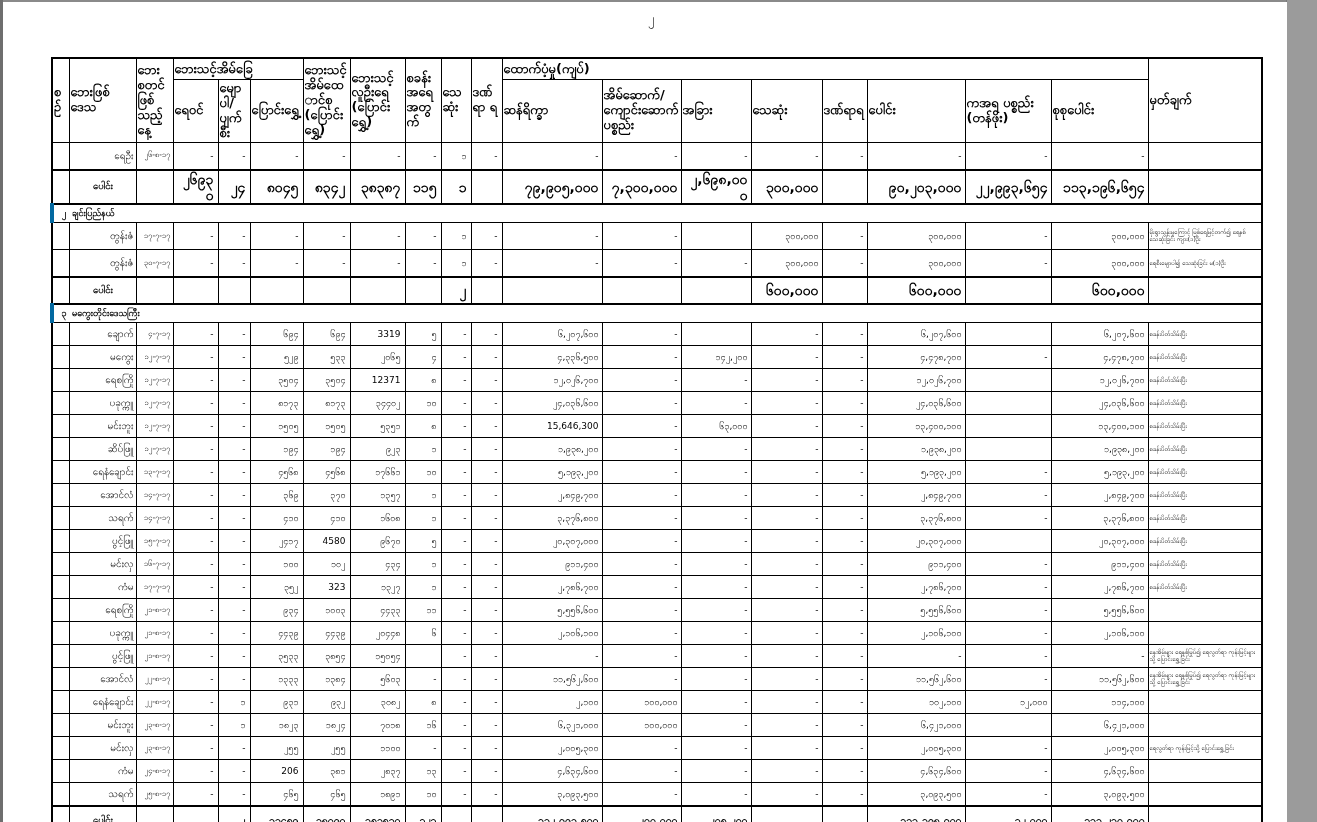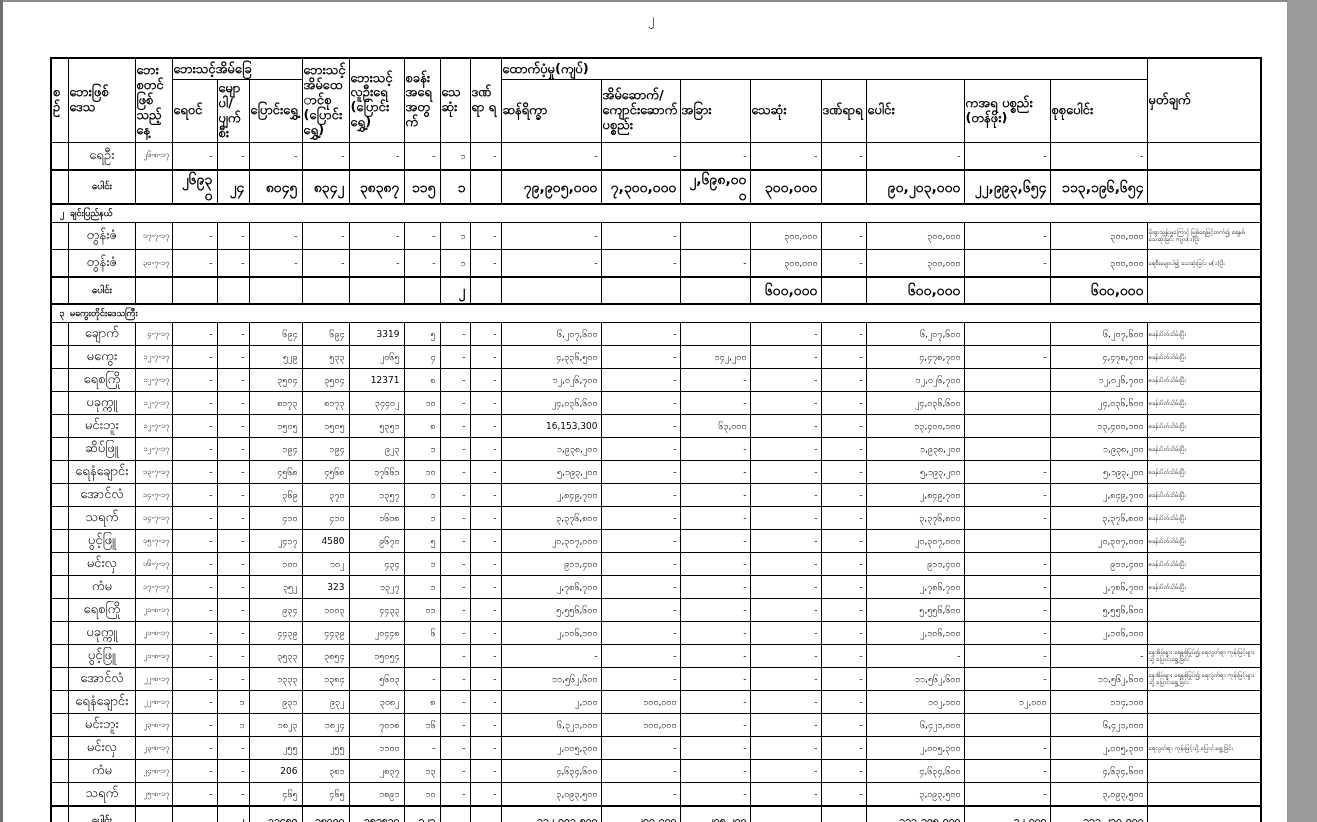--- a/index.html
+++ b/index.html
@@ -13,31 +13,31 @@
   #page{position:absolute;left:3px;top:2px;width:1284px;height:820px;background:#ffffff;}
   #page-number{position:absolute;left:645px;top:8px;font-size:13px;color:#111;}
   #tbl-wrap{position:absolute;left:47px;top:55px;}
   table{border-collapse:collapse;table-layout:fixed;width:1210px;}
   td,th{border:1px solid #000;color:#000;overflow:hidden;vertical-align:middle;
         font-size:9px;line-height:1.15;padding:0 2px;word-wrap:break-word;}
   th{font-weight:bold;font-size:13px;text-align:left;padding:1px;}
   tr.tier1 th{height:18px;}
   tr.tier2 th{height:40px;}
   td.c-no{text-align:center;font-size:9px;}
-  td.c-name{text-align:center;font-size:13px;padding-left:3px;}
+  td.c-name{text-align:right;font-size:10px;padding-left:3px;}
   td.c-date{text-align:right;font-size:7.5px;}
   td.c-num{text-align:right;padding-right:4px;}
   td.c-money{text-align:right;padding-right:3px;}
   td.c-remark{text-align:left;font-size:6px;line-height:1.1;padding:0 1px;}
   tr.data-row td{height:22px;}
   tr.s1-row td{height:26px;}
   tr.total-row td{height:25px;font-weight:bold;font-size:14px;border-top:2px solid #000;border-bottom:2px solid #000;}
   tr.total-row td.c-name{text-align:center;font-size:9.5px;}
   tr.grand td{height:27px;font-size:10.5px;}
-  tr.section-row td{height:17px;border-left:1px solid #0369a1;border-right:1px solid #000;margin-left:10px;}
+  tr.section-row td{height:17px;border-left:4px solid #0369a1;border-right:1px solid #000;margin-left:10px;}
   .sec-label{font-weight:bold;font-size:9px;text-align:left;}
   .sec-num{display:inline-block;width:16px;text-align:center;font-weight:bold;}
   table{border:2px solid #000;}
 </style>
 </head>
 <body>
 
 <div id="chrome-top"></div>
 <div id="chrome-left"></div>
 <div id="chrome-right"></div>
@@ -306,21 +306,21 @@
             <td class="c-name">မင်းဘူး</td>
             <td class="c-date">၁၂-၇-၁၇</td>
             <td class="c-num">-</td>
             <td class="c-num">-</td>
             <td class="c-num">၁၅၀၅</td>
             <td class="c-num">၁၅၀၅</td>
             <td class="c-num">၅၃၅၁</td>
             <td class="c-num">၈</td>
             <td class="c-num">-</td>
             <td class="c-num">-</td>
-            <td class="c-money">16,153,300</td>
+            <td class="c-money">15,646,300</td>
             <td class="c-money">-</td>
             <td class="c-money">၆၃,၀၀၀</td>
             <td class="c-money">-</td>
             <td class="c-money">-</td>
             <td class="c-money">၁၃,၄၀၀,၁၀၀</td>
             <td class="c-money"></td>
             <td class="c-money">၁၃,၄၀၀,၁၀၀</td>
             <td class="c-remark">စခန်းပိတ်သိမ်းပြီး</td>
           </tr>
           <tr class="data-row">

